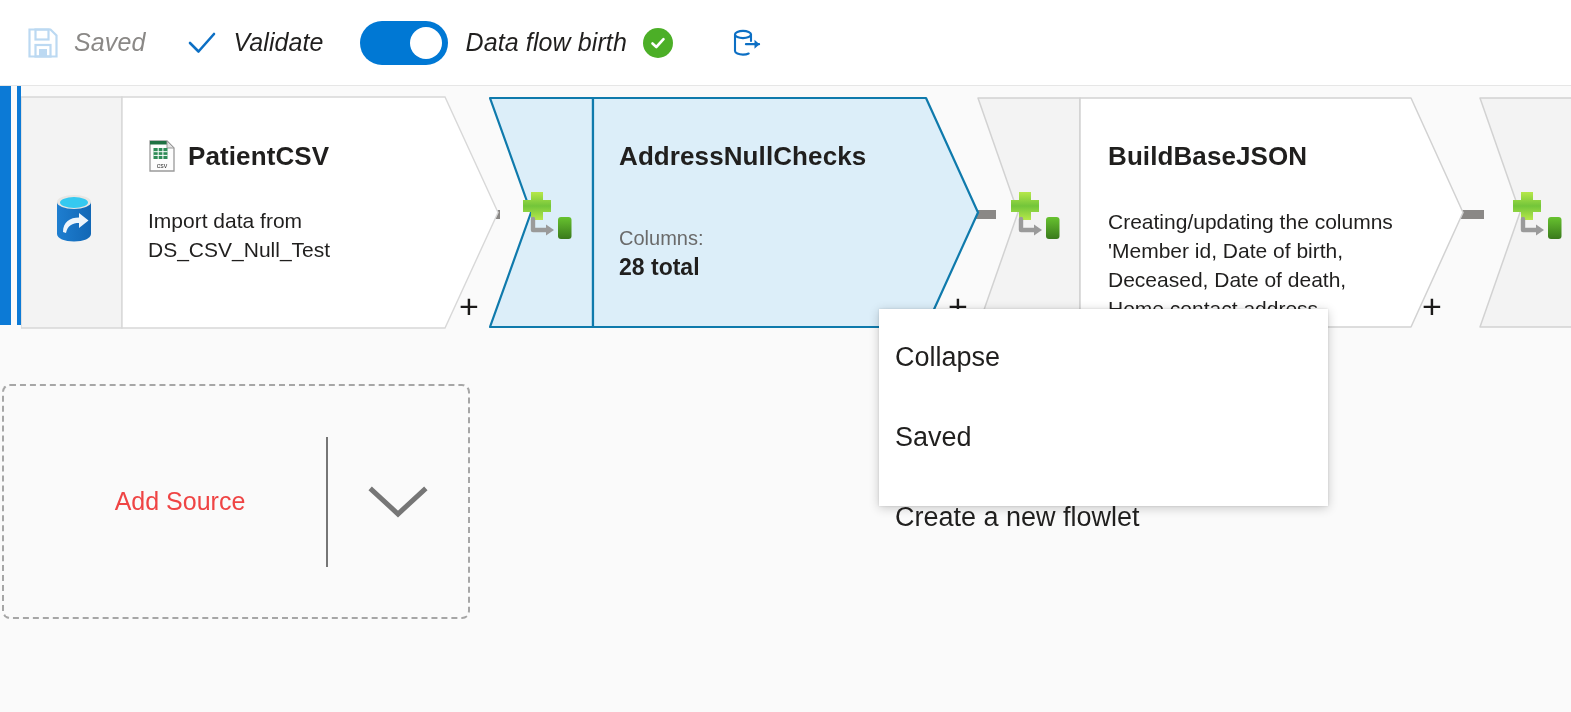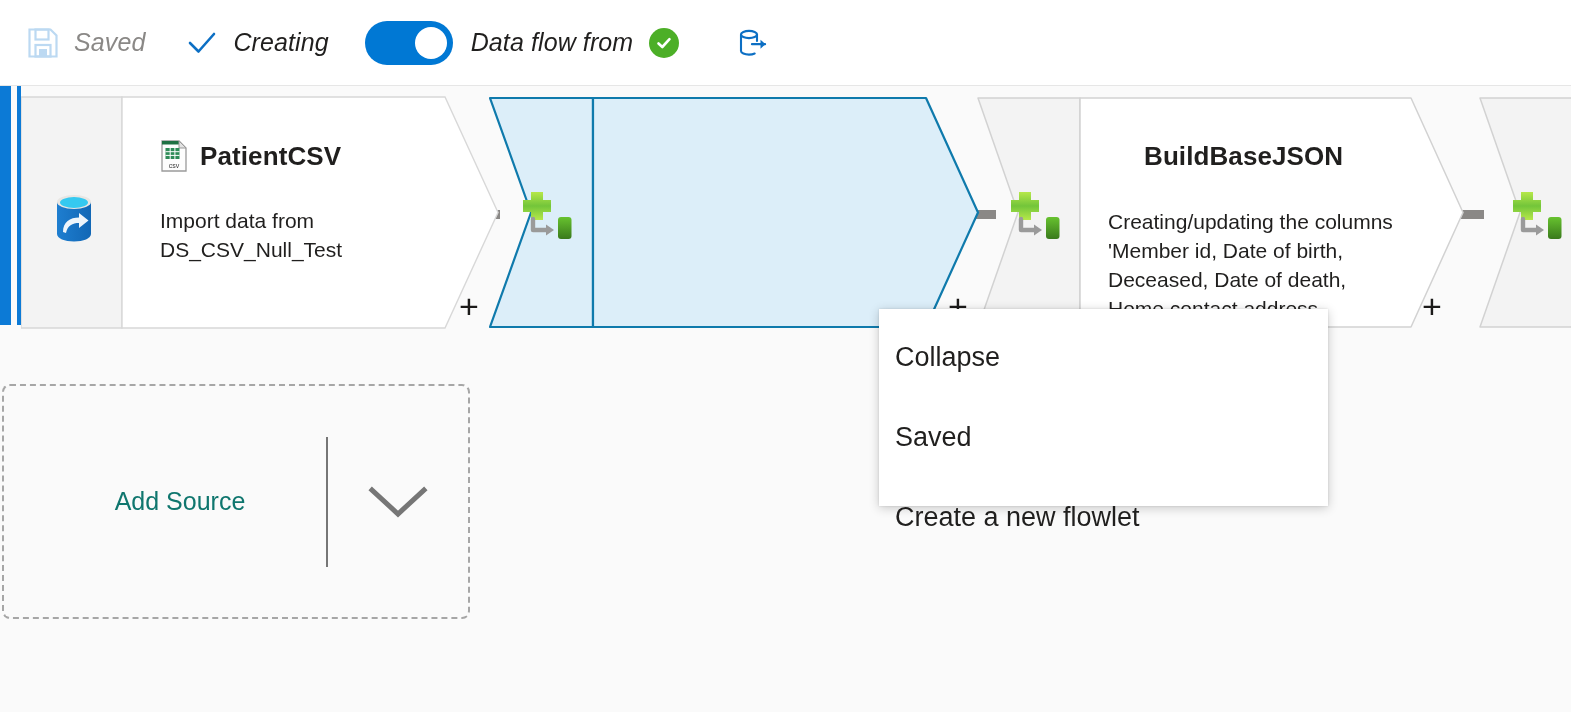--- a/index.html
+++ b/index.html
@@ -150,21 +150,21 @@
     border-radius: 8px;
     background: #fafafa;
     display: flex;
     align-items: center;
     box-sizing: border-box;
   }
   .add-source-label {
     flex: 1;
     text-align: center;
     font-size: 25px;
-    color: #0f766e;
+    color: #ef4444;
     padding-left: 30px;
   }
   .add-source-divider {
     width: 2px;
     height: 130px;
     background: #767676;
     margin-right: 38px;
   }
   .add-source-chevron { margin-right: 38px; display:flex; }
 
@@ -207,28 +207,28 @@
       </span>
       <span class="tb-label disabled">Saved</span>
     </div>
 
     <div class="tb-item" style="margin-left:18px;">
       <span class="tb-icon">
         <svg width="34" height="34" viewBox="0 0 34 34">
           <path d="M5 17 L13.5 25.5 L29 8" fill="none" stroke="#0c6fc4" stroke-width="2.6" stroke-linecap="round" stroke-linejoin="round"></path>
         </svg>
       </span>
-      <span class="tb-label">Creating</span>
+      <span class="tb-label">Validate</span>
     </div>
 
     <div class="toggle-wrap">
       <div class="toggle">
         <div class="knob"></div>
       </div>
-      <span class="tb-label" style="margin-left:18px;">Data flow from</span>
+      <span class="tb-label" style="margin-left:18px;">Data flow birth</span>
       <span class="green-check">
         <svg width="20" height="20" viewBox="0 0 20 20">
           <path d="M4.5 10.5 L8.3 14 L15.5 6.2" fill="none" stroke="#ffffff" stroke-width="2.6" stroke-linecap="round" stroke-linejoin="round"></path>
         </svg>
       </span>
     </div>
 
     <div class="tb-item" style="margin-left:42px;">
       <span class="tb-icon">
         <svg width="36" height="36" viewBox="0 0 36 36">
@@ -267,21 +267,21 @@
               <stop offset="1" stop-color="#1267b5"></stop>
             </linearGradient>
           </defs>
           <path d="M8 12 V44 C8 48.4 15.6 51.5 25 51.5 C34.4 51.5 42 48.4 42 44 V12 Z" fill="url(#cylg)"></path>
           <ellipse cx="25" cy="12" rx="17" ry="7" fill="#e8e6e3"></ellipse>
           <ellipse cx="25" cy="12.5" rx="14" ry="5.4" fill="#35c9f0"></ellipse>
           <path d="M14 42 C14 32 21 27.5 30 27.5 L30 23 L39.5 30.5 L30 38 L30 33 C23.5 33 18.5 35.5 17 43 Z" fill="#ffffff" opacity="0.93"></path>
         </svg>
       </div>
 
-      <div class="content" style="left:101px; right:54px; padding-left:38px; padding-right:10px;">
+      <div class="content" style="left:101px; right:54px; padding-left:26px; padding-right:10px;">
         <div style="display:flex; align-items:center; margin-top:44px;">
           <span style="margin-right:12px; display:flex;">
             <svg width="28" height="32" viewBox="0 0 28 32">
               <path d="M2 1 H19 L26 8 V31 H2 Z" fill="#fdfdfd" stroke="#9a9a9a" stroke-width="1.3"></path>
               <path d="M2 1 H19 V4.5 H2 Z" fill="#1f7043"></path>
               <path d="M19 1 L26 8 H19 Z" fill="#e3e3e3" stroke="#9a9a9a" stroke-width="1"></path>
               <rect x="5.5" y="8" width="14" height="11" fill="#2e8b57"></rect>
               <g stroke="#ffffff" stroke-width="1">
                 <path d="M5.5 11.7 H19.5 M5.5 15.4 H19.5 M10.2 8 V19 M14.9 8 V19"></path>
               </g>
@@ -318,20 +318,25 @@
               <stop offset="1" stop-color="#3a7a1c"></stop>
             </linearGradient>
           </defs>
           <path d="M13 6 h12 v8 h8 v12 h-8 v8 h-12 v-8 h-8 v-12 h8 z" fill="url(#gcross)"></path>
           <path d="M15 33 V44 H31" fill="none" stroke="#9a9a9a" stroke-width="4.4" stroke-linecap="round" stroke-linejoin="round"></path>
           <path d="M28 38.5 L36 44 L28 49.5 Z" fill="#9a9a9a"></path>
           <rect x="40" y="31" width="13.5" height="22" rx="3" fill="url(#gbar)"></rect>
         </svg>
       </div>
 
+      <div class="content" style="left:104px; right:56px; padding-left:26px; padding-right:10px;">
+        <div class="node-title" style="margin-top:45px;">AddressNullChecks</div>
+        <div class="node-sub-label" style="margin-top:52px;">Columns:</div>
+        <div class="node-sub-value">28 total</div>
+      </div>
 
       <div class="plus-connector" style="left:459px; top:193px;">+</div>
     </div>
 
     <div class="node" style="left:977px; width:490px;">
       <svg class="chip" viewBox="0 0 490 233" preserveAspectRatio="none">
         <path d="M1 2 L41 116.5 L1 231 H103 V2 Z" fill="#f3f3f3" stroke="#d2d2d2" stroke-width="1.5" stroke-linejoin="round"></path>
         <path d="M103 2 H434 L486 116.5 L434 231 H103 Z" fill="#ffffff" stroke="#d2d2d2" stroke-width="1.5" stroke-linejoin="round"></path>
       </svg>
 
@@ -349,21 +354,21 @@
             </linearGradient>
           </defs>
           <path d="M13 6 h12 v8 h8 v12 h-8 v8 h-12 v-8 h-8 v-12 h8 z" fill="url(#gcross2)"></path>
           <path d="M15 33 V44 H31" fill="none" stroke="#9a9a9a" stroke-width="4.4" stroke-linecap="round" stroke-linejoin="round"></path>
           <path d="M28 38.5 L36 44 L28 49.5 Z" fill="#9a9a9a"></path>
           <rect x="40" y="31" width="13.5" height="22" rx="3" fill="url(#gbar2)"></rect>
         </svg>
       </div>
 
       <div class="content" style="left:103px; right:52px; padding-left:28px; padding-right:12px;">
-        <div class="node-title" style="margin-top:45px;margin-left:36px;">BuildBaseJSON</div>
+        <div class="node-title" style="margin-top:45px;">BuildBaseJSON</div>
         <div class="node-desc" style="margin-top:35px;">Creating/updating the columns 'Member id, Date of birth, Deceased, Date of death, Home contact address,</div>
       </div>
 
       <div class="plus-connector" style="left:445px; top:193px;">+</div>
     </div>
 
     <div class="node" style="left:1479px; width:150px;">
       <svg class="chip" viewBox="0 0 150 233" preserveAspectRatio="none">
         <path d="M1 2 L41 116.5 L1 231 H150 V2 Z" fill="#f3f3f3" stroke="#d2d2d2" stroke-width="1.5" stroke-linejoin="round"></path>
       </svg>

